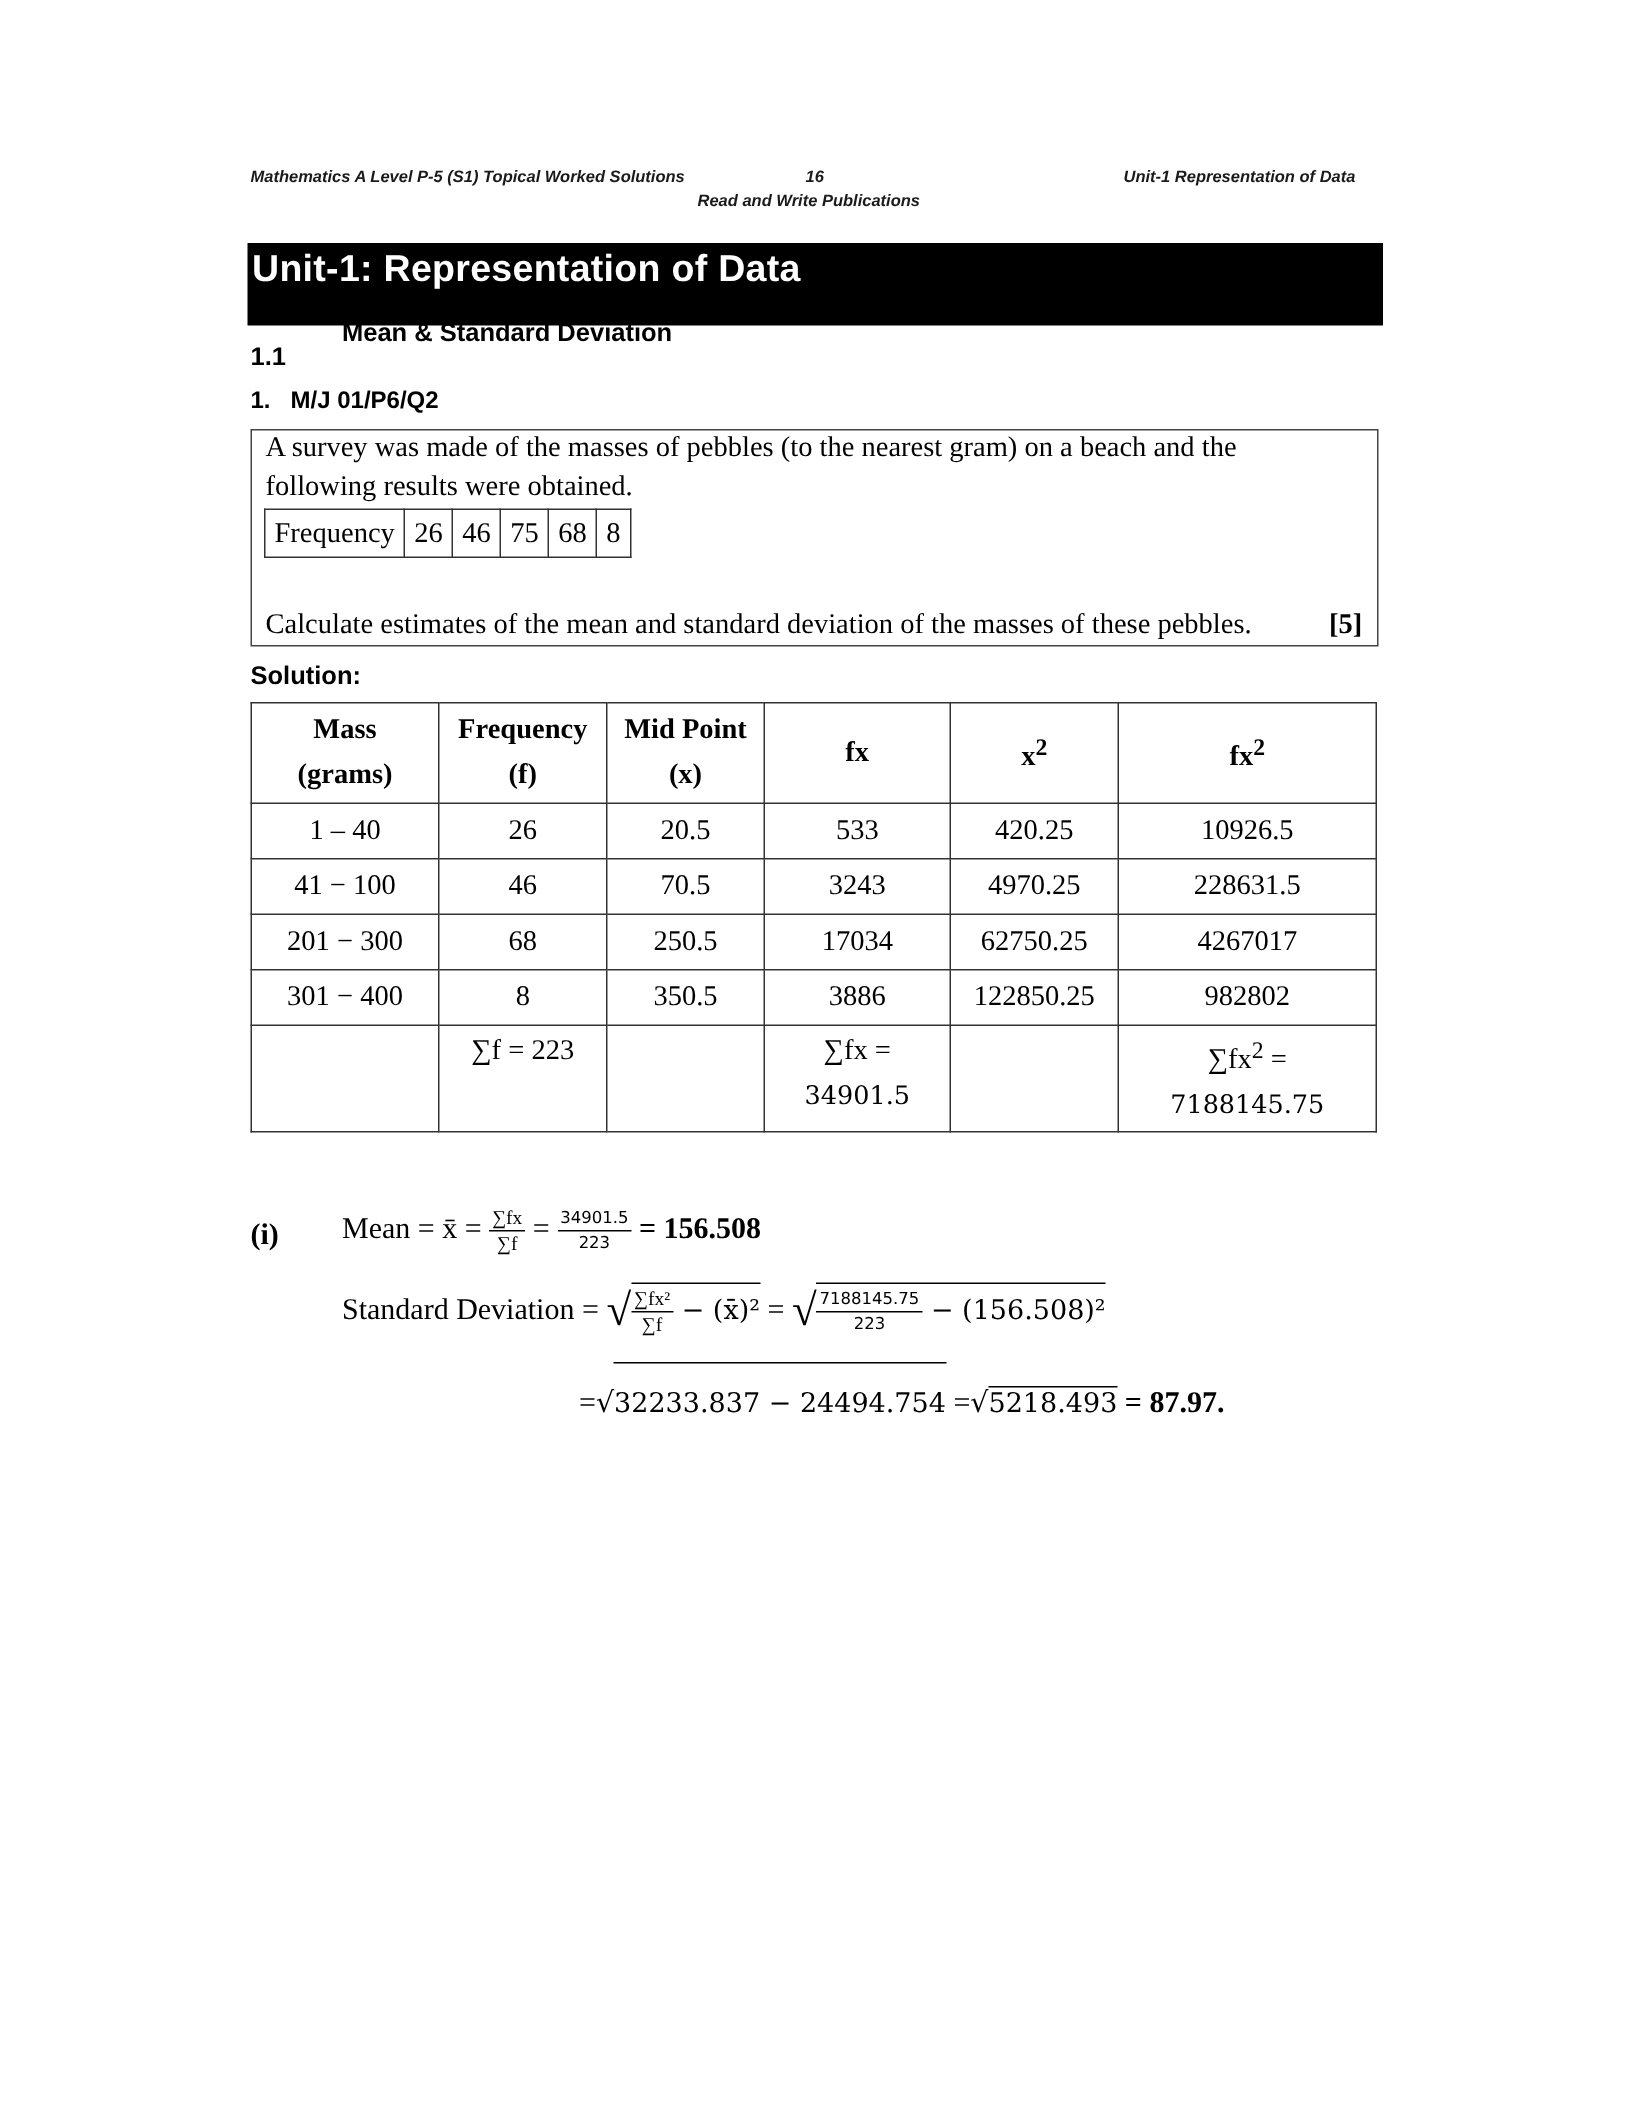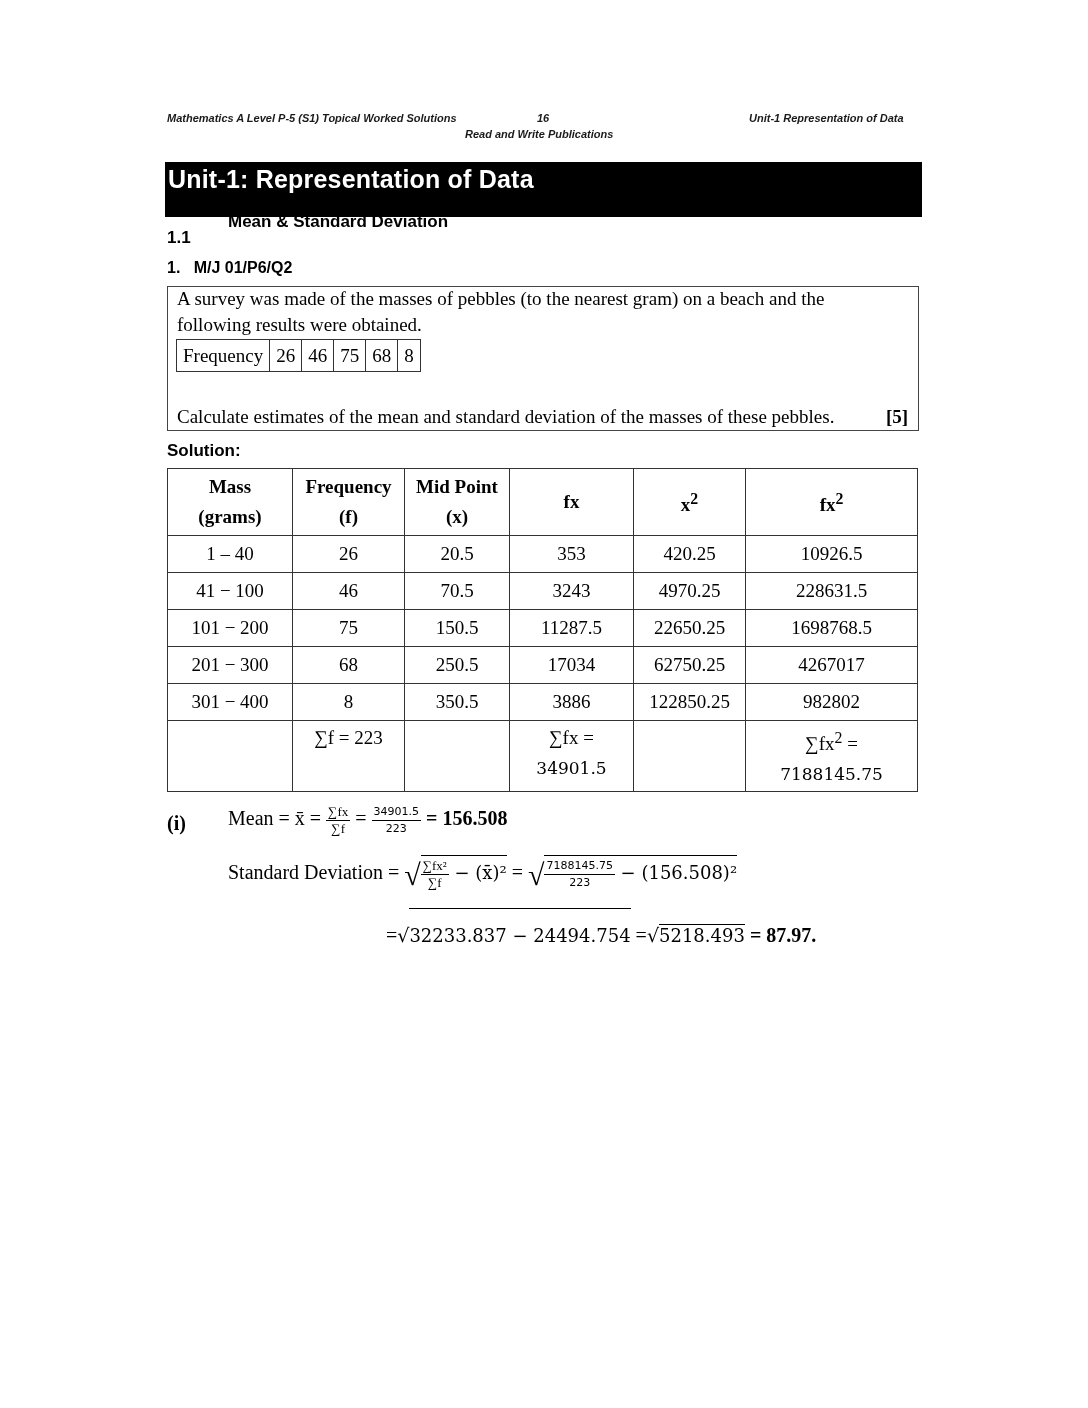--- a/index.html
+++ b/index.html
@@ -99,39 +99,31 @@
       <span>x</span><sup>2</sup>
     </td>
     <td style="width:171px;">
       <span>fx</span><sup>2</sup>
     </td>
   </tr>
   <tr>
     <td>1 – 40</td>
     <td>26</td>
     <td>20.5</td>
-    <td>353</td>
+    <td>533</td>
     <td>420.25</td>
     <td>10926.5</td>
   </tr>
   <tr>
     <td>41 − 100</td>
     <td>46</td>
     <td>70.5</td>
     <td>3243</td>
     <td>4970.25</td>
     <td>228631.5</td>
-  </tr>
-  <tr>
-    <td>101 − 200</td>
-    <td>75</td>
-    <td>150.5</td>
-    <td>11287.5</td>
-    <td>22650.25</td>
-    <td>1698768.5</td>
   </tr>
   <tr>
     <td>201 − 300</td>
     <td>68</td>
     <td>250.5</td>
     <td>17034</td>
     <td>62750.25</td>
     <td>4267017</td>
   </tr>
   <tr>

